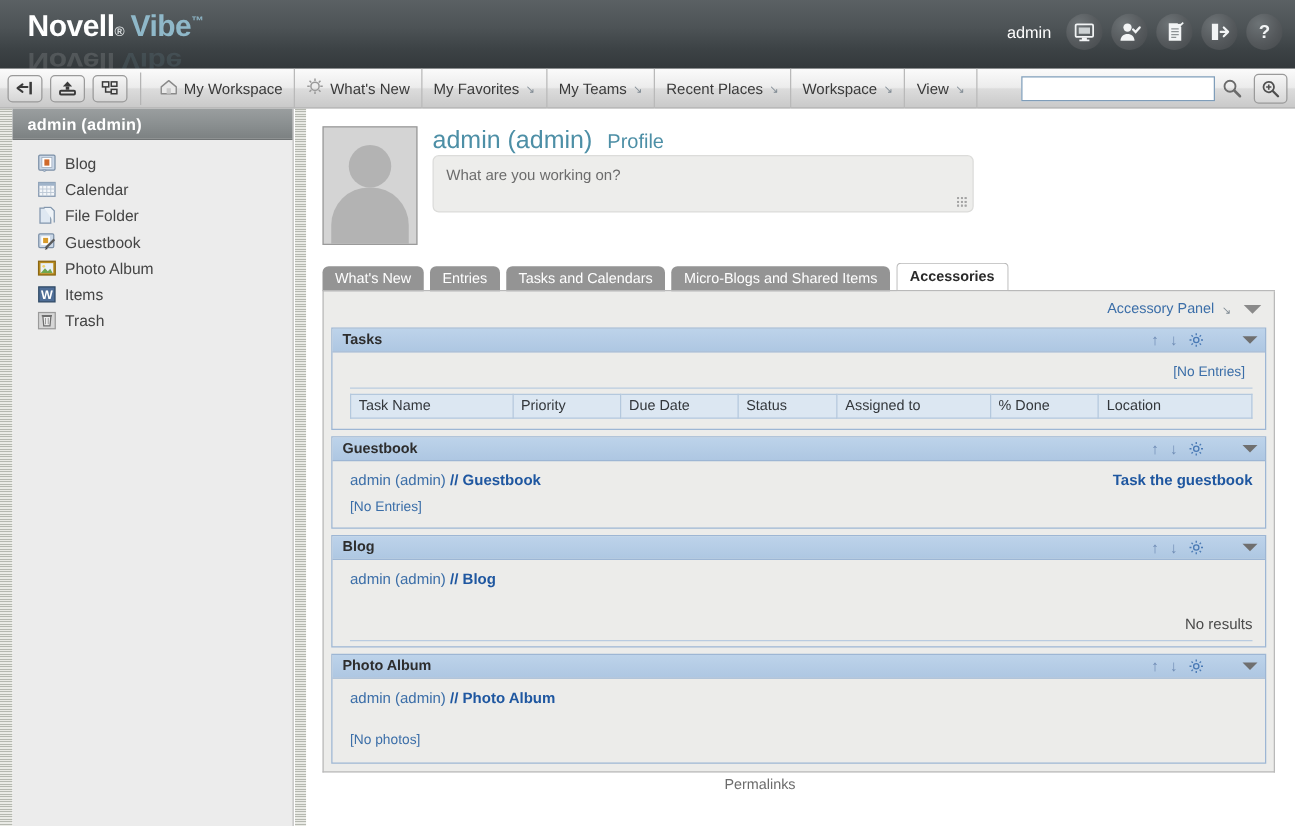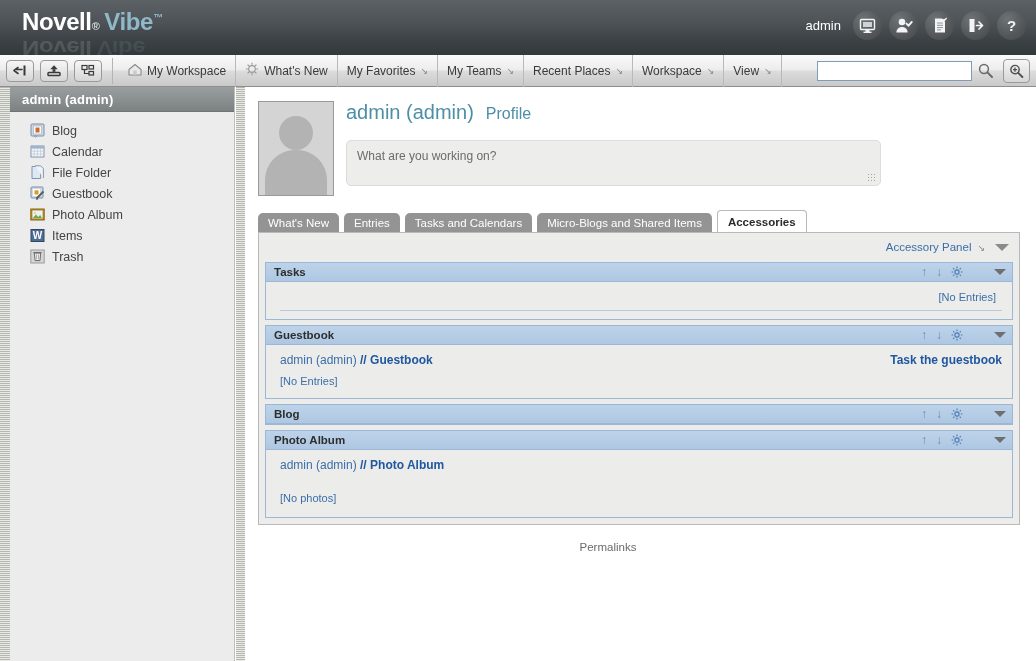--- a/index.html
+++ b/index.html
@@ -120,21 +120,21 @@
   }
   #avatar .av-body {
     position:absolute; left:50%; top:48px; transform:translateX(-50%);
     width:62px; height:52px; border-radius:30px 30px 0 0; background:#b3b3b3;
   }
   #prof-right { margin-left:12px; width:512px; }
   #prof-nameline { display:flex; align-items:baseline; gap:12px; }
   #prof-name { font-size:20px; color:#4d8fa6; }
   #prof-profile-link { font-size:16px; color:#4d8fa6; cursor:pointer; }
   #status-box {
-    margin-top:16px; width:535px; height:46px;
+    margin-top:0; width:433px; height:46px;
     background:#ededeb; border:1px solid #dcdcda; border-radius:5px;
     position:relative;
   }
   #status-ph {
     position:absolute; left:10px; top:8px;
     font-size:12px; color:#6c6c6c;
   }
   #status-grip {
     position:absolute; right:4px; bottom:3px; width:9px; height:9px;
     background-image:
@@ -204,21 +204,21 @@
   .tbl { width:100%; border-collapse:collapse; margin-top:4px; }
   .tbl th {
     background:#dce7f2; border:1px solid #b4c8dd;
     font-weight:normal; font-size:11.5px; color:#33373b;
     text-align:left; padding:3px 6px; height:17px;
   }
   #noentries-row { text-align:right; padding-right:6px; }
 
   #permalinks {
     width:726px; text-align:center; font-size:11.5px; color:#6b6b6b;
-    margin-top:16px;
+    margin-top:4px;
   }
 </style>
 </head>
 <body>
 
 <div id="header">
   <div id="brand">
     <div class="brand-row">
       <span class="brand-novell">Novell</span><span class="brand-reg">®</span><span class="brand-vibe">Vibe</span><span class="brand-tm">™</span>
     </div>
@@ -513,20 +513,34 @@
                 </svg>
             </span>
             <span class="tri-down-i" style="margin-left:22px"></span>
           </span>
         </div>
         <div class="acc-body">
           <div id="noentries-row">
             <span class="small-lnk">[No Entries]</span>
           </div>
           <hr class="hr-blue">
+          <table class="tbl">
+            <thead>
+              <tr>
+                <th style="width:18%">Task Name</th>
+                <th style="width:12%">Priority</th>
+                <th style="width:13%">Due Date</th>
+                <th style="width:11%">Status</th>
+                <th style="width:17%">Assigned to</th>
+                <th style="width:12%">% Done</th>
+                <th style="width:17%">Location</th>
+              </tr>
+            </thead>
+            <tbody></tbody>
+          </table>
         </div>
       </div>
 
       <div class="acc">
         <div class="acc-head">
           <span class="acc-title">Guestbook</span>
           <span class="acc-tools">
             <span class="arr">↑</span>
             <span class="arr">↓</span>
             <span class="gear">
@@ -563,20 +577,27 @@
               <svg width="12" height="12" viewBox="0 0 12 12">
                   <g fill="none" stroke="#4a7ab5" stroke-width="1.1">
                     <circle cx="6" cy="6" r="2.1"></circle>
                     <path d="M6 0.6v1.6M6 9.8v1.6M0.6 6h1.6M9.8 6h1.6M2.2 2.2l1.1 1.1M8.7 8.7l1.1 1.1M9.8 2.2 8.7 3.3M3.3 8.7 2.2 9.8"></path>
                   </g>
                 </svg>
             </span>
             <span class="tri-down-i" style="margin-left:22px"></span>
           </span>
         </div>
+        <div class="acc-body" style="padding-bottom:4px">
+          <span>
+            <span class="lnk">admin (admin)</span><span class="lnk-b"> // </span><span class="lnk-b">Blog</span>
+          </span>
+          <div style="text-align:right; margin-top:22px; color:#4a4a4a; font-size:12px">No results</div>
+          <hr class="hr-blue">
+        </div>
       </div>
 
       <div class="acc">
         <div class="acc-head">
           <span class="acc-title">Photo Album</span>
           <span class="acc-tools">
             <span class="arr">↑</span>
             <span class="arr">↓</span>
             <span class="gear">
               <svg width="12" height="12" viewBox="0 0 12 12">

